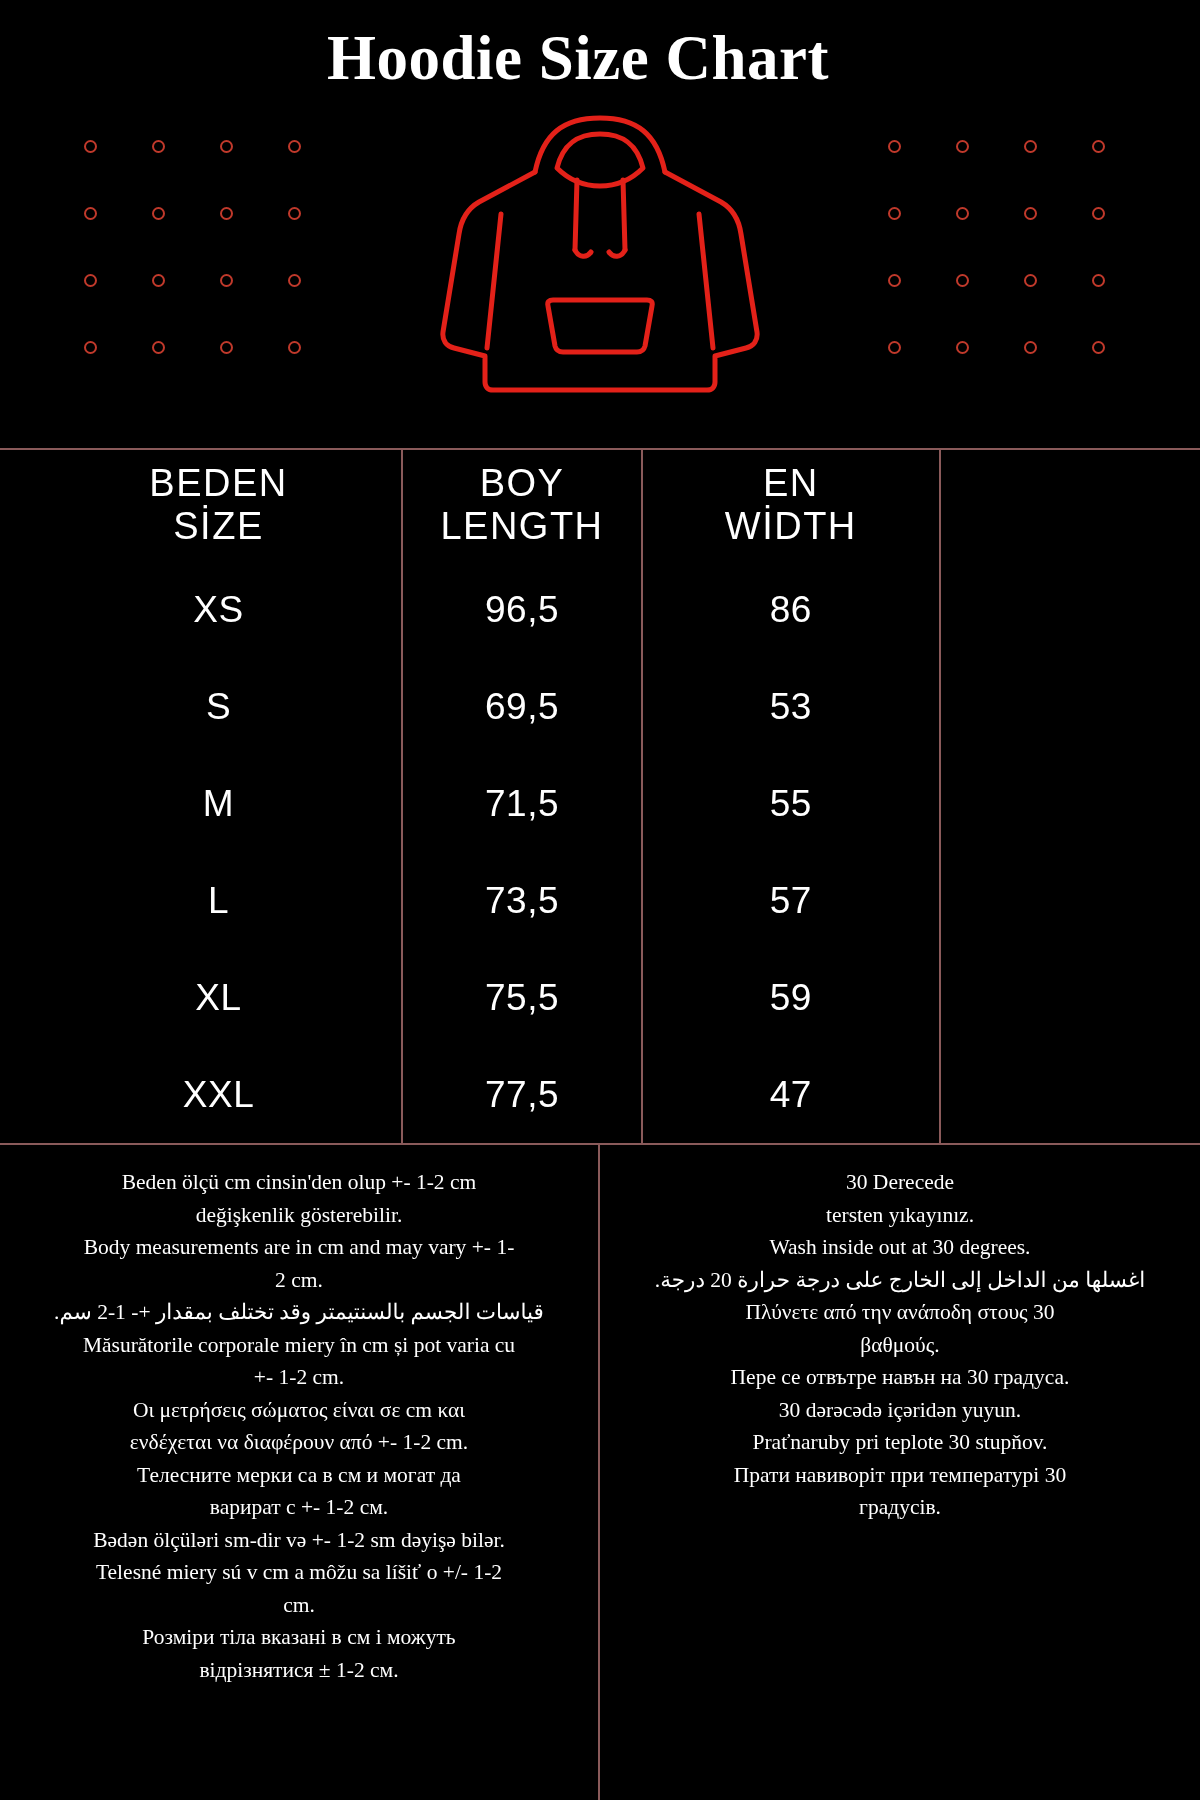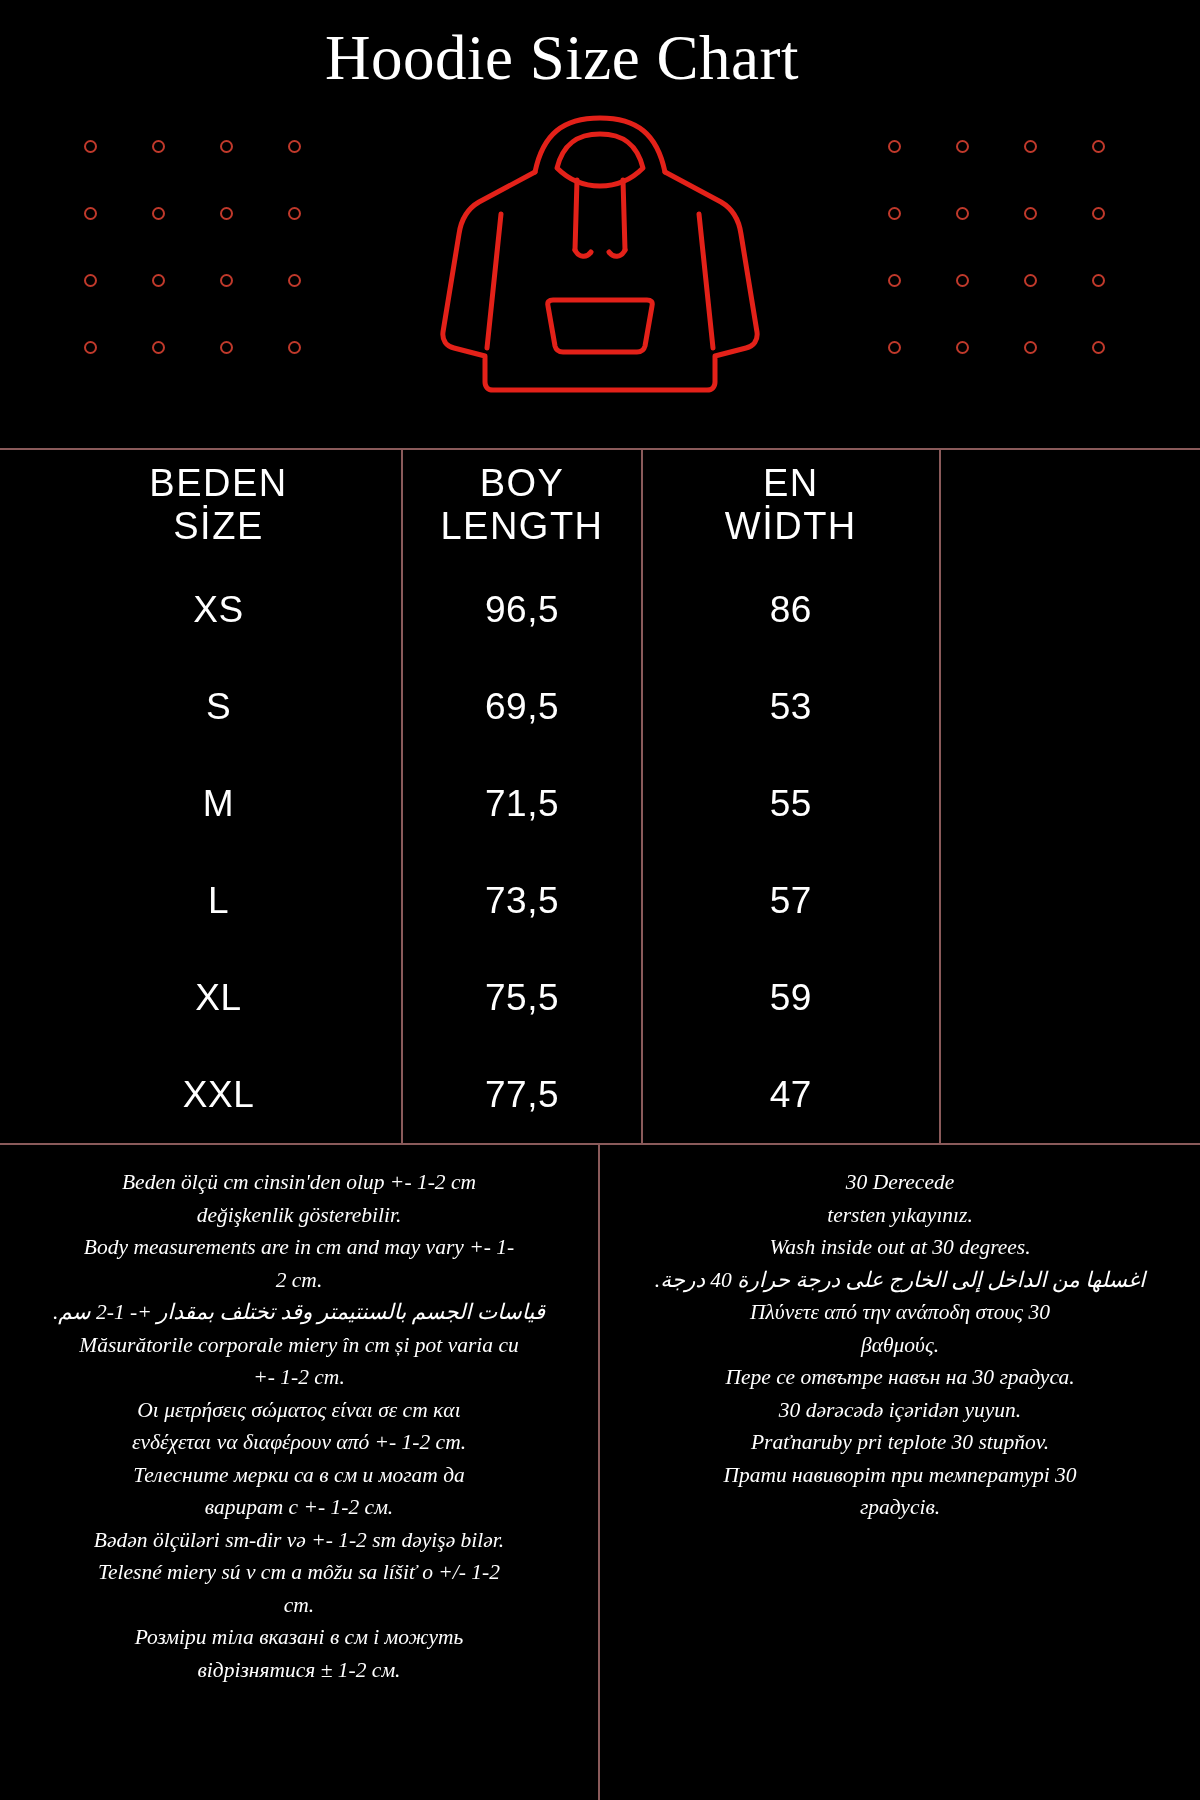--- a/index.html
+++ b/index.html
@@ -22,25 +22,25 @@
 
   
   .header {
     position: relative;
     height: 448px;
     flex: 0 0 448px;
   }
   .title {
     position: absolute;
     top: 22px;
-    left: 0;
+    left: 16px;
     width: 1124px;
     text-align: center;
     font-family: "Liberation Serif", serif;
-    font-weight: normal;
+    font-weight: bold;
     font-size: 63px;
     letter-spacing: 0.5px;
     color: #ffffff;
     z-index: 5;
   }
   .dots {
     position: absolute;
     top: 140px;
     display: grid;
     grid-template-columns: repeat(4, 68px);
@@ -103,21 +103,20 @@
   col.c1 { width: 30.5%; }
   col.c2 { width: 20%; }
   col.c3 { width: 24.8%; }
   col.c4 { width: 24.7%; }
 
   
   .notes {
     flex: 1 1 auto;
     display: flex;
     position: relative;
-    font-style: italic;
   }
   .note-col {
     flex: 1 1 50%;
     padding: 22px 16px 10px;
     text-align: center;
     font-family: "Liberation Serif", serif;
     font-size: 21.5px;
     line-height: 1.42;
     color: #ffffff;
   }
@@ -276,21 +275,21 @@
       <p>Bədən ölçüləri sm-dir və +- 1-2 sm dəyişə bilər.</p>
       <p>Telesné miery sú v cm a môžu sa líšiť o +/- 1-2</p>
       <p>cm.</p>
       <p>Розміри тіла вказані в см і можуть</p>
       <p>відрізнятися ± 1-2 см.</p>
     </div>
     <div class="note-col right">
       <p>30 Derecede</p>
       <p>tersten yıkayınız.</p>
       <p>Wash inside out at 30 degrees.</p>
-      <p class="rtl">اغسلها من الداخل إلى الخارج على درجة حرارة 40 درجة.</p>
+      <p class="rtl">اغسلها من الداخل إلى الخارج على درجة حرارة 20 درجة.</p>
       <p>Πλύνετε από την ανάποδη στους 30</p>
       <p>βαθμούς.</p>
       <p>Пере се отвътре навън на 30 градуса.</p>
       <p>30 dərəcədə içəridən yuyun.</p>
       <p>Praťnaruby pri teplote 30 stupňov.</p>
       <p>Прати навиворіт при температурі 30</p>
       <p>градусів.</p>
     </div>
   </div>
 

